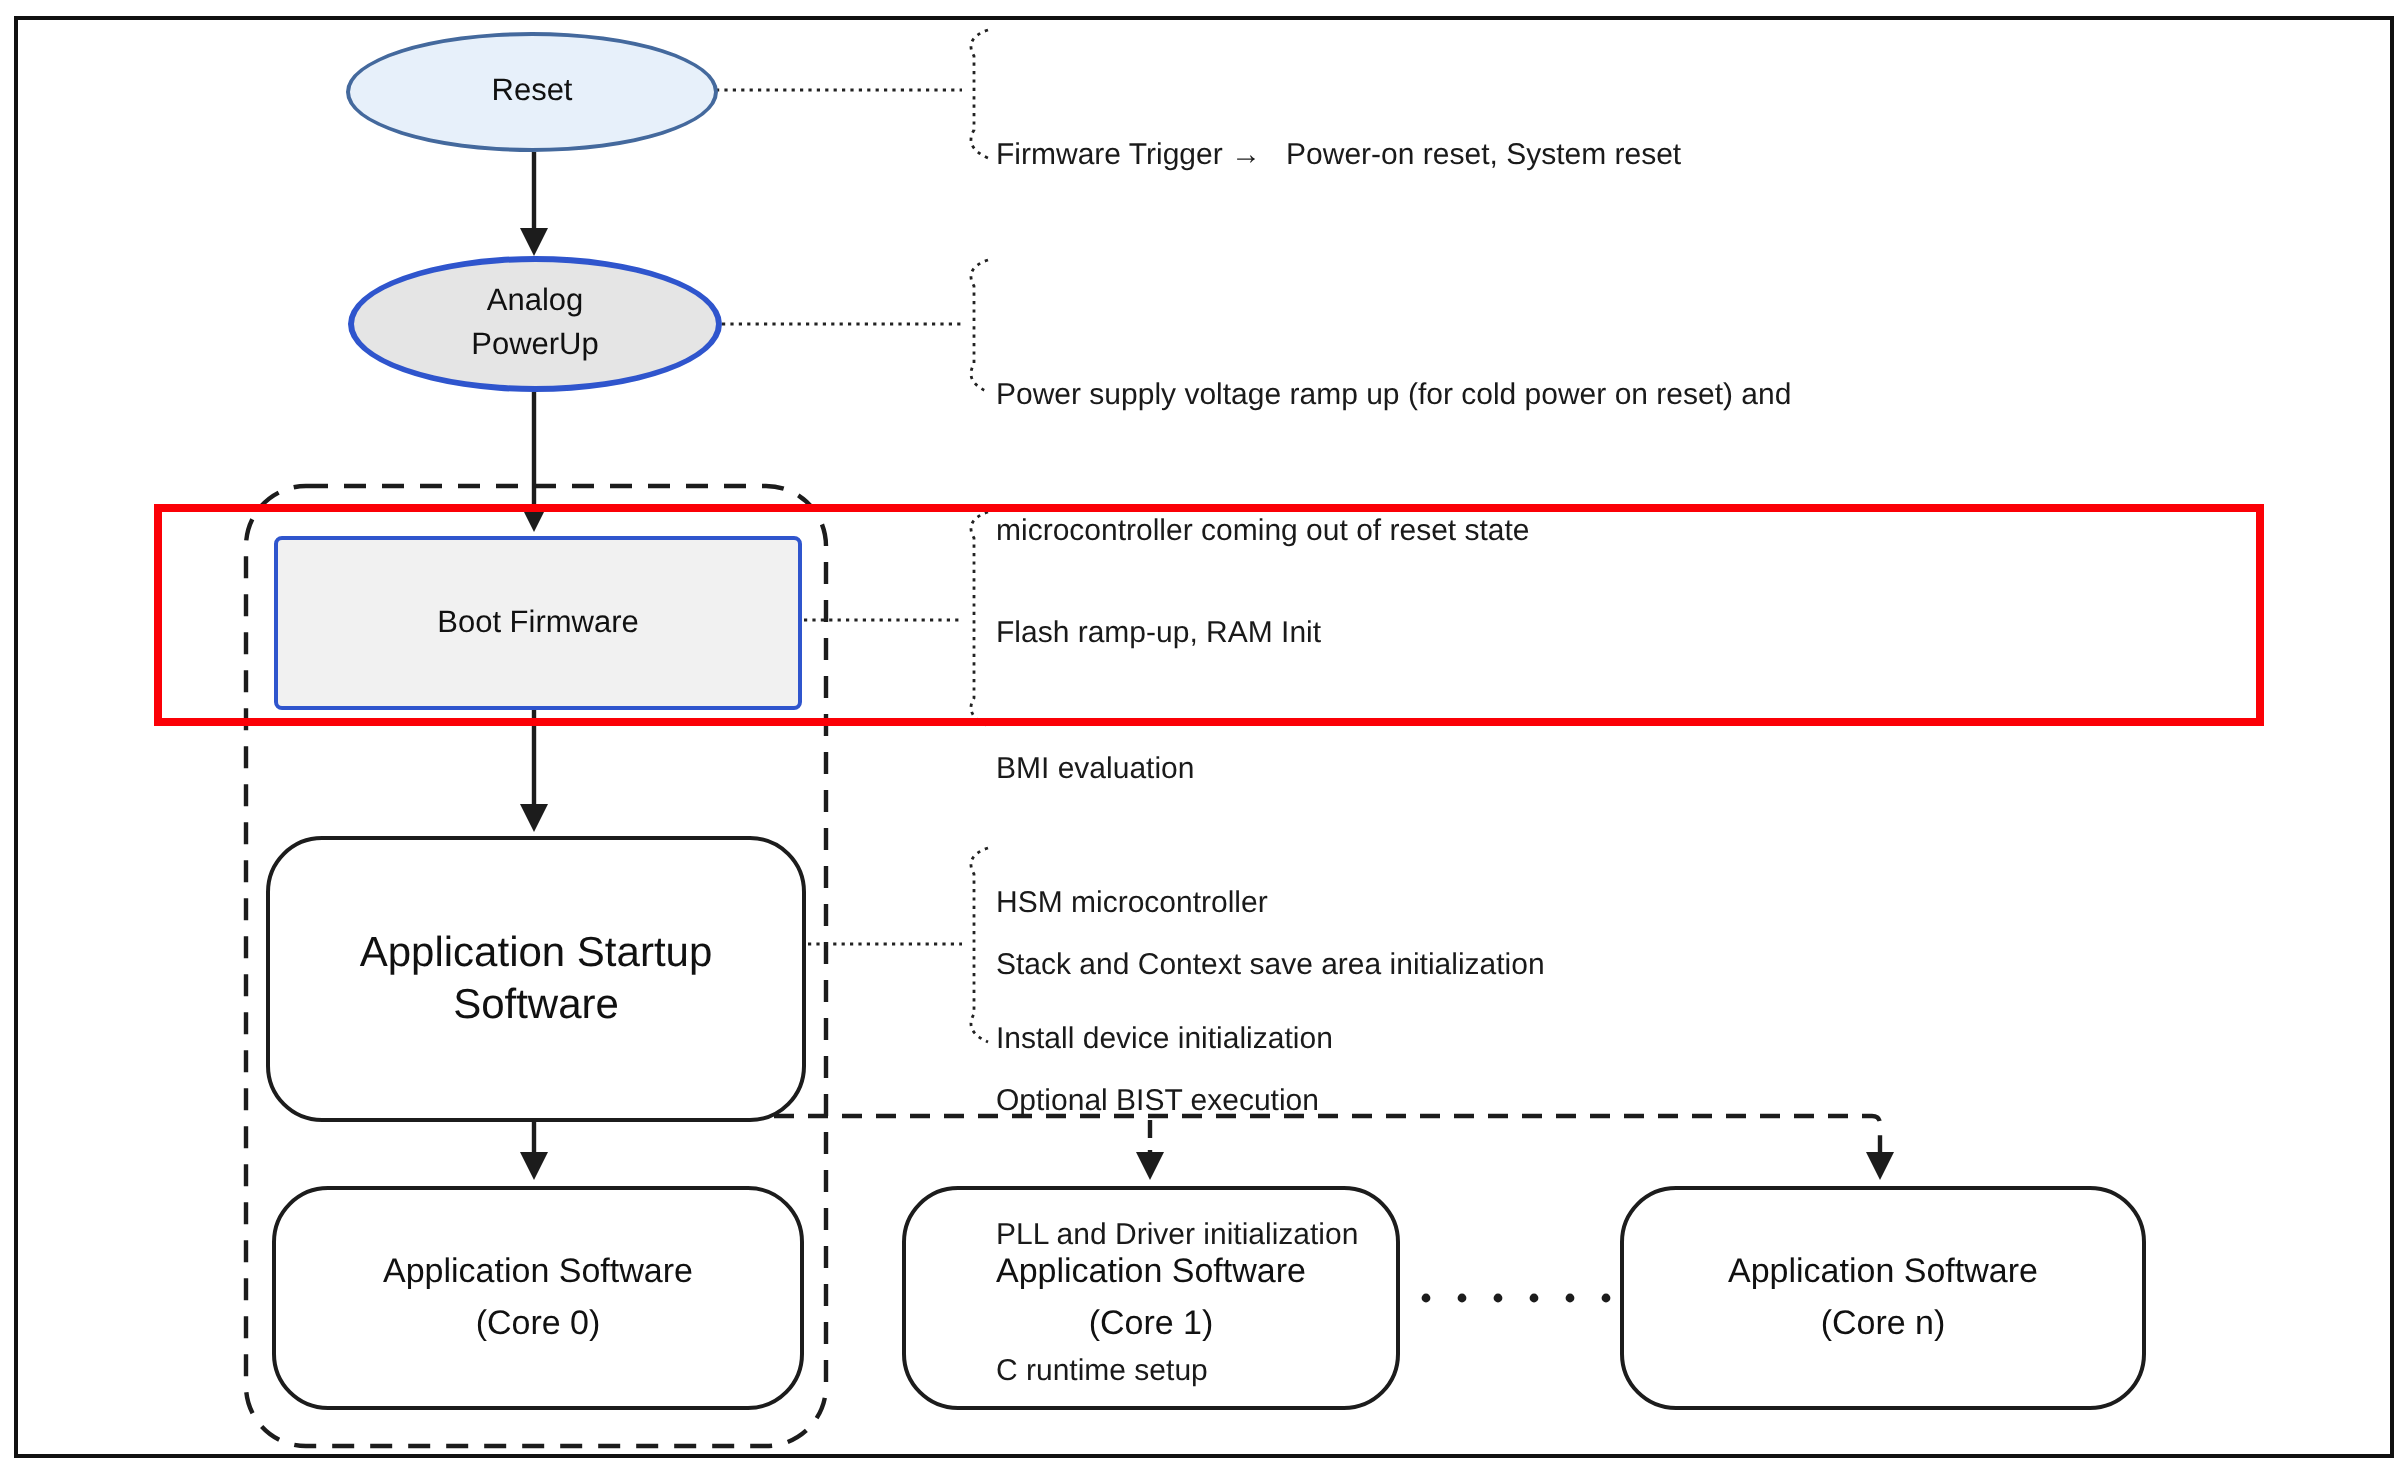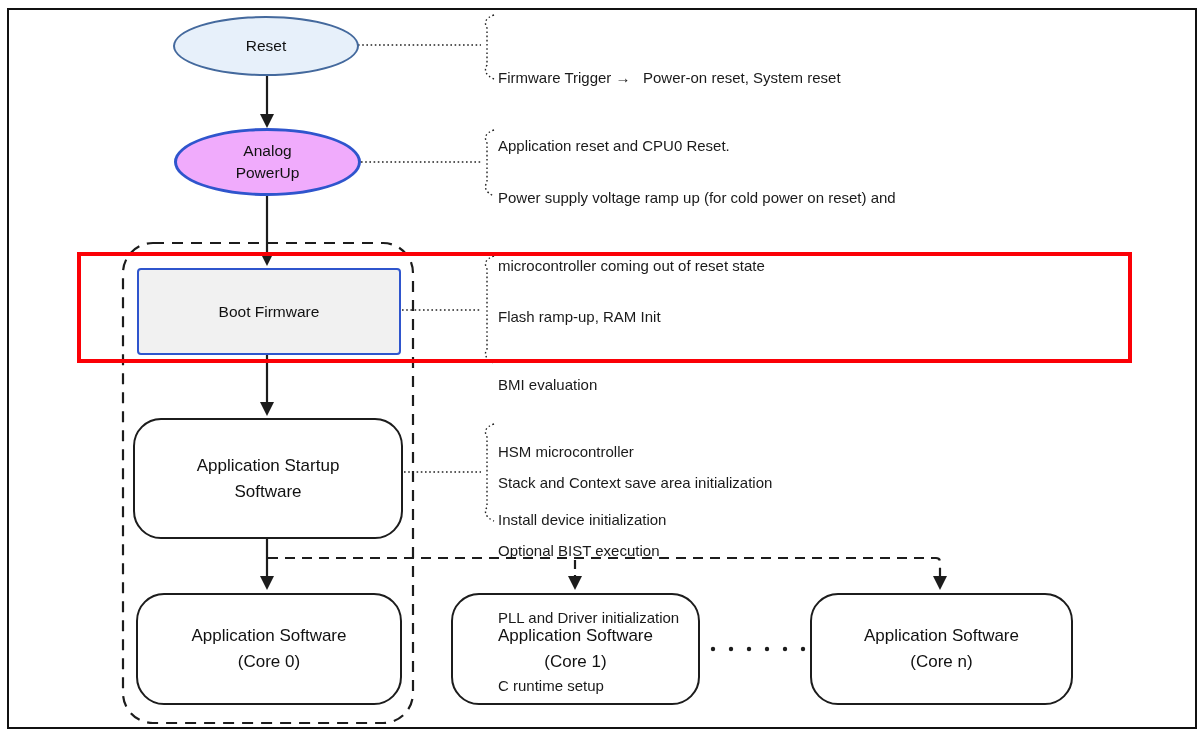--- a/index.html
+++ b/index.html
@@ -16,29 +16,29 @@
     position:absolute;display:flex;flex-direction:column;align-items:center;justify-content:center;
     text-align:right;box-sizing:border-box;line-height:22px;font-size:15.5px;color:#111;
   }
   .ellipse{border-radius:50%;}
   .node-reset{
     left:173px;top:16px;width:186px;height:60px;
     background:#e7f0fa;border:2px solid #44699d;
   }
   .node-analog{
     left:174px;top:128px;width:187px;height:68px;
-    background:#f0abfc;border:3px solid #2f55cd;
+    background:#e5e5e5;border:3px solid #2f55cd;
   }
   .node-bootfw{
     left:137px;top:268px;width:264px;height:87px;border-radius:4px;
     background:#f1f1f1;border:2px solid #2f55cd;
   }
   .node-appstartup{
-    left:133px;top:418px;width:270px;height:121px;border-radius:28px;
-    background:#ffffff;border:2px solid #1c1c1c;font-size:17px;line-height:26px;
+    left:133px;top:418px;width:270px;height:143px;border-radius:28px;
+    background:#ffffff;border:2px solid #1c1c1c;font-size:21px;line-height:26px;
   }
   .node-core{
     background:#ffffff;border:2px solid #1c1c1c;border-radius:28px;font-size:17px;line-height:26px;
   }
   .node-core0{left:136px;top:593px;width:266px;height:112px;}
   .node-core1{left:451px;top:593px;width:249px;height:112px;}
   .node-coren{left:810px;top:593px;width:263px;height:112px;}
   .red-highlight{
     position:absolute;left:77px;top:252px;width:1055px;height:111px;
     border:4px solid #fb0006;box-sizing:border-box;z-index:5;
@@ -130,21 +130,20 @@
 
   <div class="node node-core node-coren">
     <span>Application Software</span>
     <span>(Core n)</span>
   </div>
 
   <div class="red-highlight"></div>
 
   <div class="annotation a-reset">
     <div>Firmware Trigger →   Power-on reset, System reset</div>
-    <div>Application reset and CPU0 Reset.</div>
   </div>
 
   <div class="annotation a-analog">
     <div>Power supply voltage ramp up (for cold power on reset) and</div>
     <div>microcontroller coming out of reset state</div>
   </div>
 
   <div class="annotation a-bootfw">
     <div>Flash ramp-up, RAM Init</div>
     <div>BMI evaluation</div>

